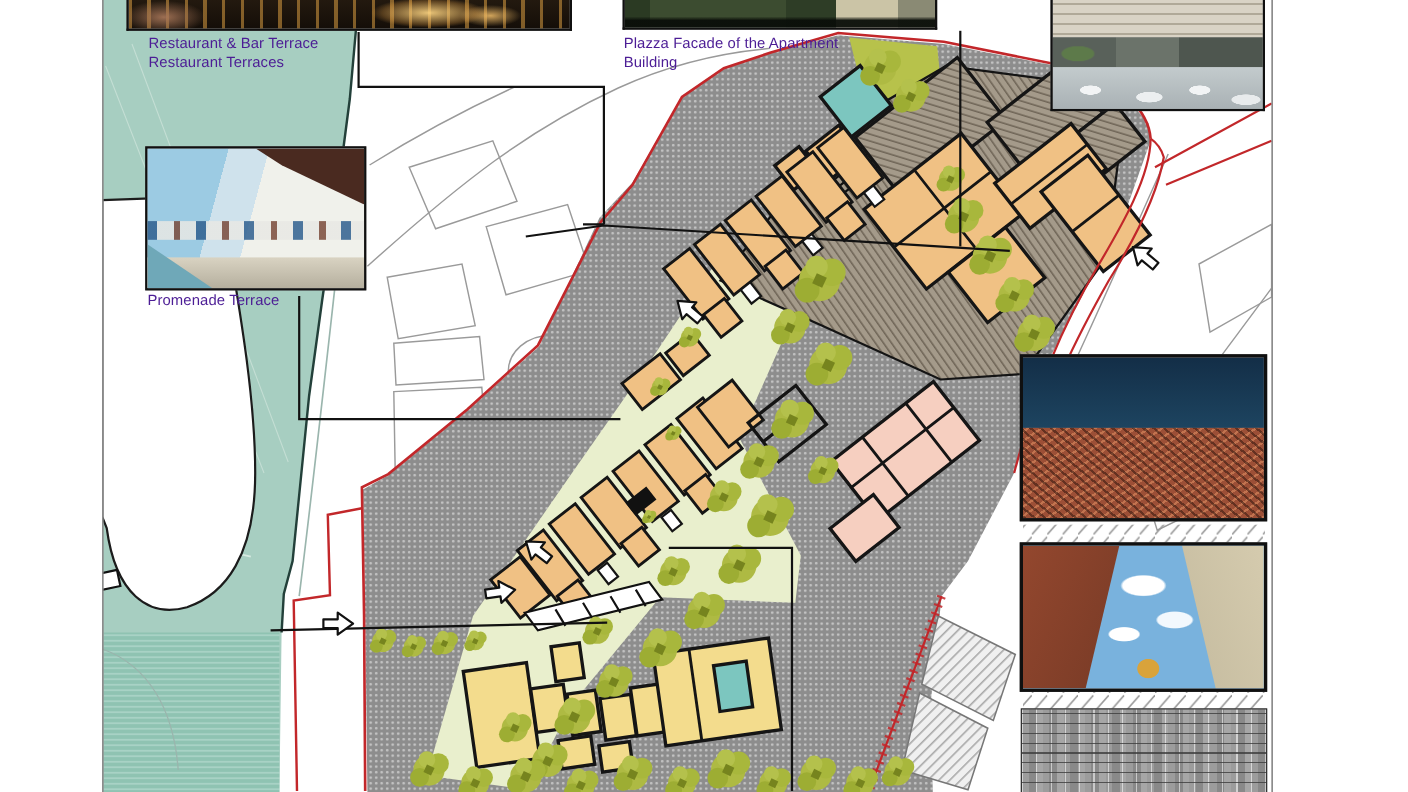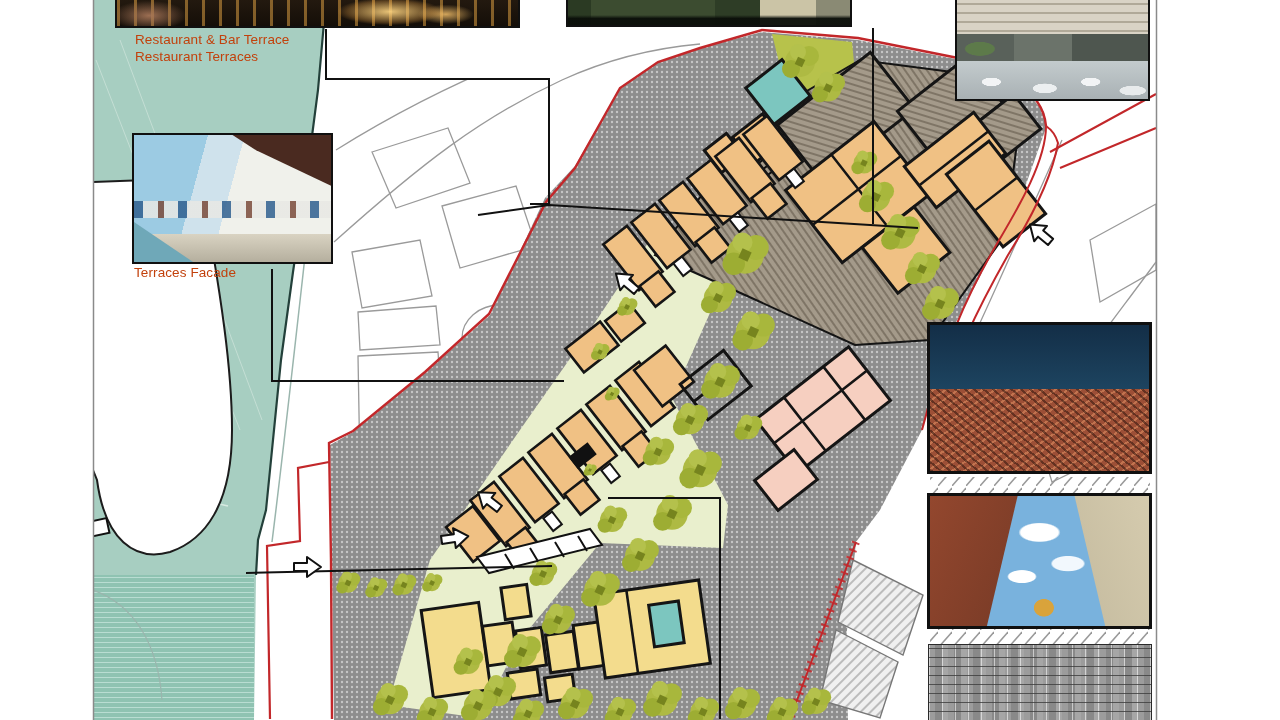--- a/index.html
+++ b/index.html
@@ -1,21 +1,21 @@
 <!DOCTYPE html>
 <html><head>
 <meta charset="utf-8">
 <style>
   html,body{margin:0;padding:0;background:#ffffff;}
   .stage{position:relative;width:1280px;height:720px;overflow:hidden;background:#fff;
          font-family:"Liberation Sans",sans-serif;}
   .plan-svg{position:absolute;left:0;top:0;}
   .photo{position:absolute;box-sizing:border-box;border:2px solid #101010;overflow:hidden;background:#888;}
   .photo>div{position:absolute;}
-  .lbl{position:absolute;font-size:13.5px;line-height:1.28;color:#c2410c;letter-spacing:.1px;}
+  .lbl{position:absolute;font-size:13.5px;line-height:1.28;color:#4c1d95;letter-spacing:.1px;}
 
   
   .p1{left:115px;top:0;width:405px;height:28px;border-top:none;}
   .p1 .fill{inset:0;background:
      radial-gradient(70px 18px at 68% 45%, rgba(255,214,130,.9), rgba(255,180,80,.25) 60%, transparent 75%),
      radial-gradient(40px 14px at 82% 55%, rgba(255,200,110,.8), transparent 70%),
      radial-gradient(50px 20px at 8% 60%, rgba(170,120,90,.9), transparent 75%),
      repeating-linear-gradient(90deg, rgba(235,170,70,.5) 0 3px, rgba(0,0,0,0) 3px 17px),
      linear-gradient(180deg,#23190f,#140e08);}
   
@@ -355,17 +355,21 @@
   <div class="right"></div>
 </div>
 <div class="photo p7">
       <div class="fill"></div>
     </div>
 
 <div class="lbl" style="left:135px;top:31px">
   <div>Restaurant &amp; Bar Terrace</div>
   <div>Restaurant Terraces</div>
 </div>
+<div class="lbl" style="left:567px;top:31px">
+  <div>Plazza Facade of the Apartment</div>
+  <div>Building</div>
+</div>
 <div class="lbl" style="left:134px;top:264px">
-  <div>Terraces Facade</div>
+  <div>Promenade Terrace</div>
 </div>
 
 </div>
 
 </body></html>

